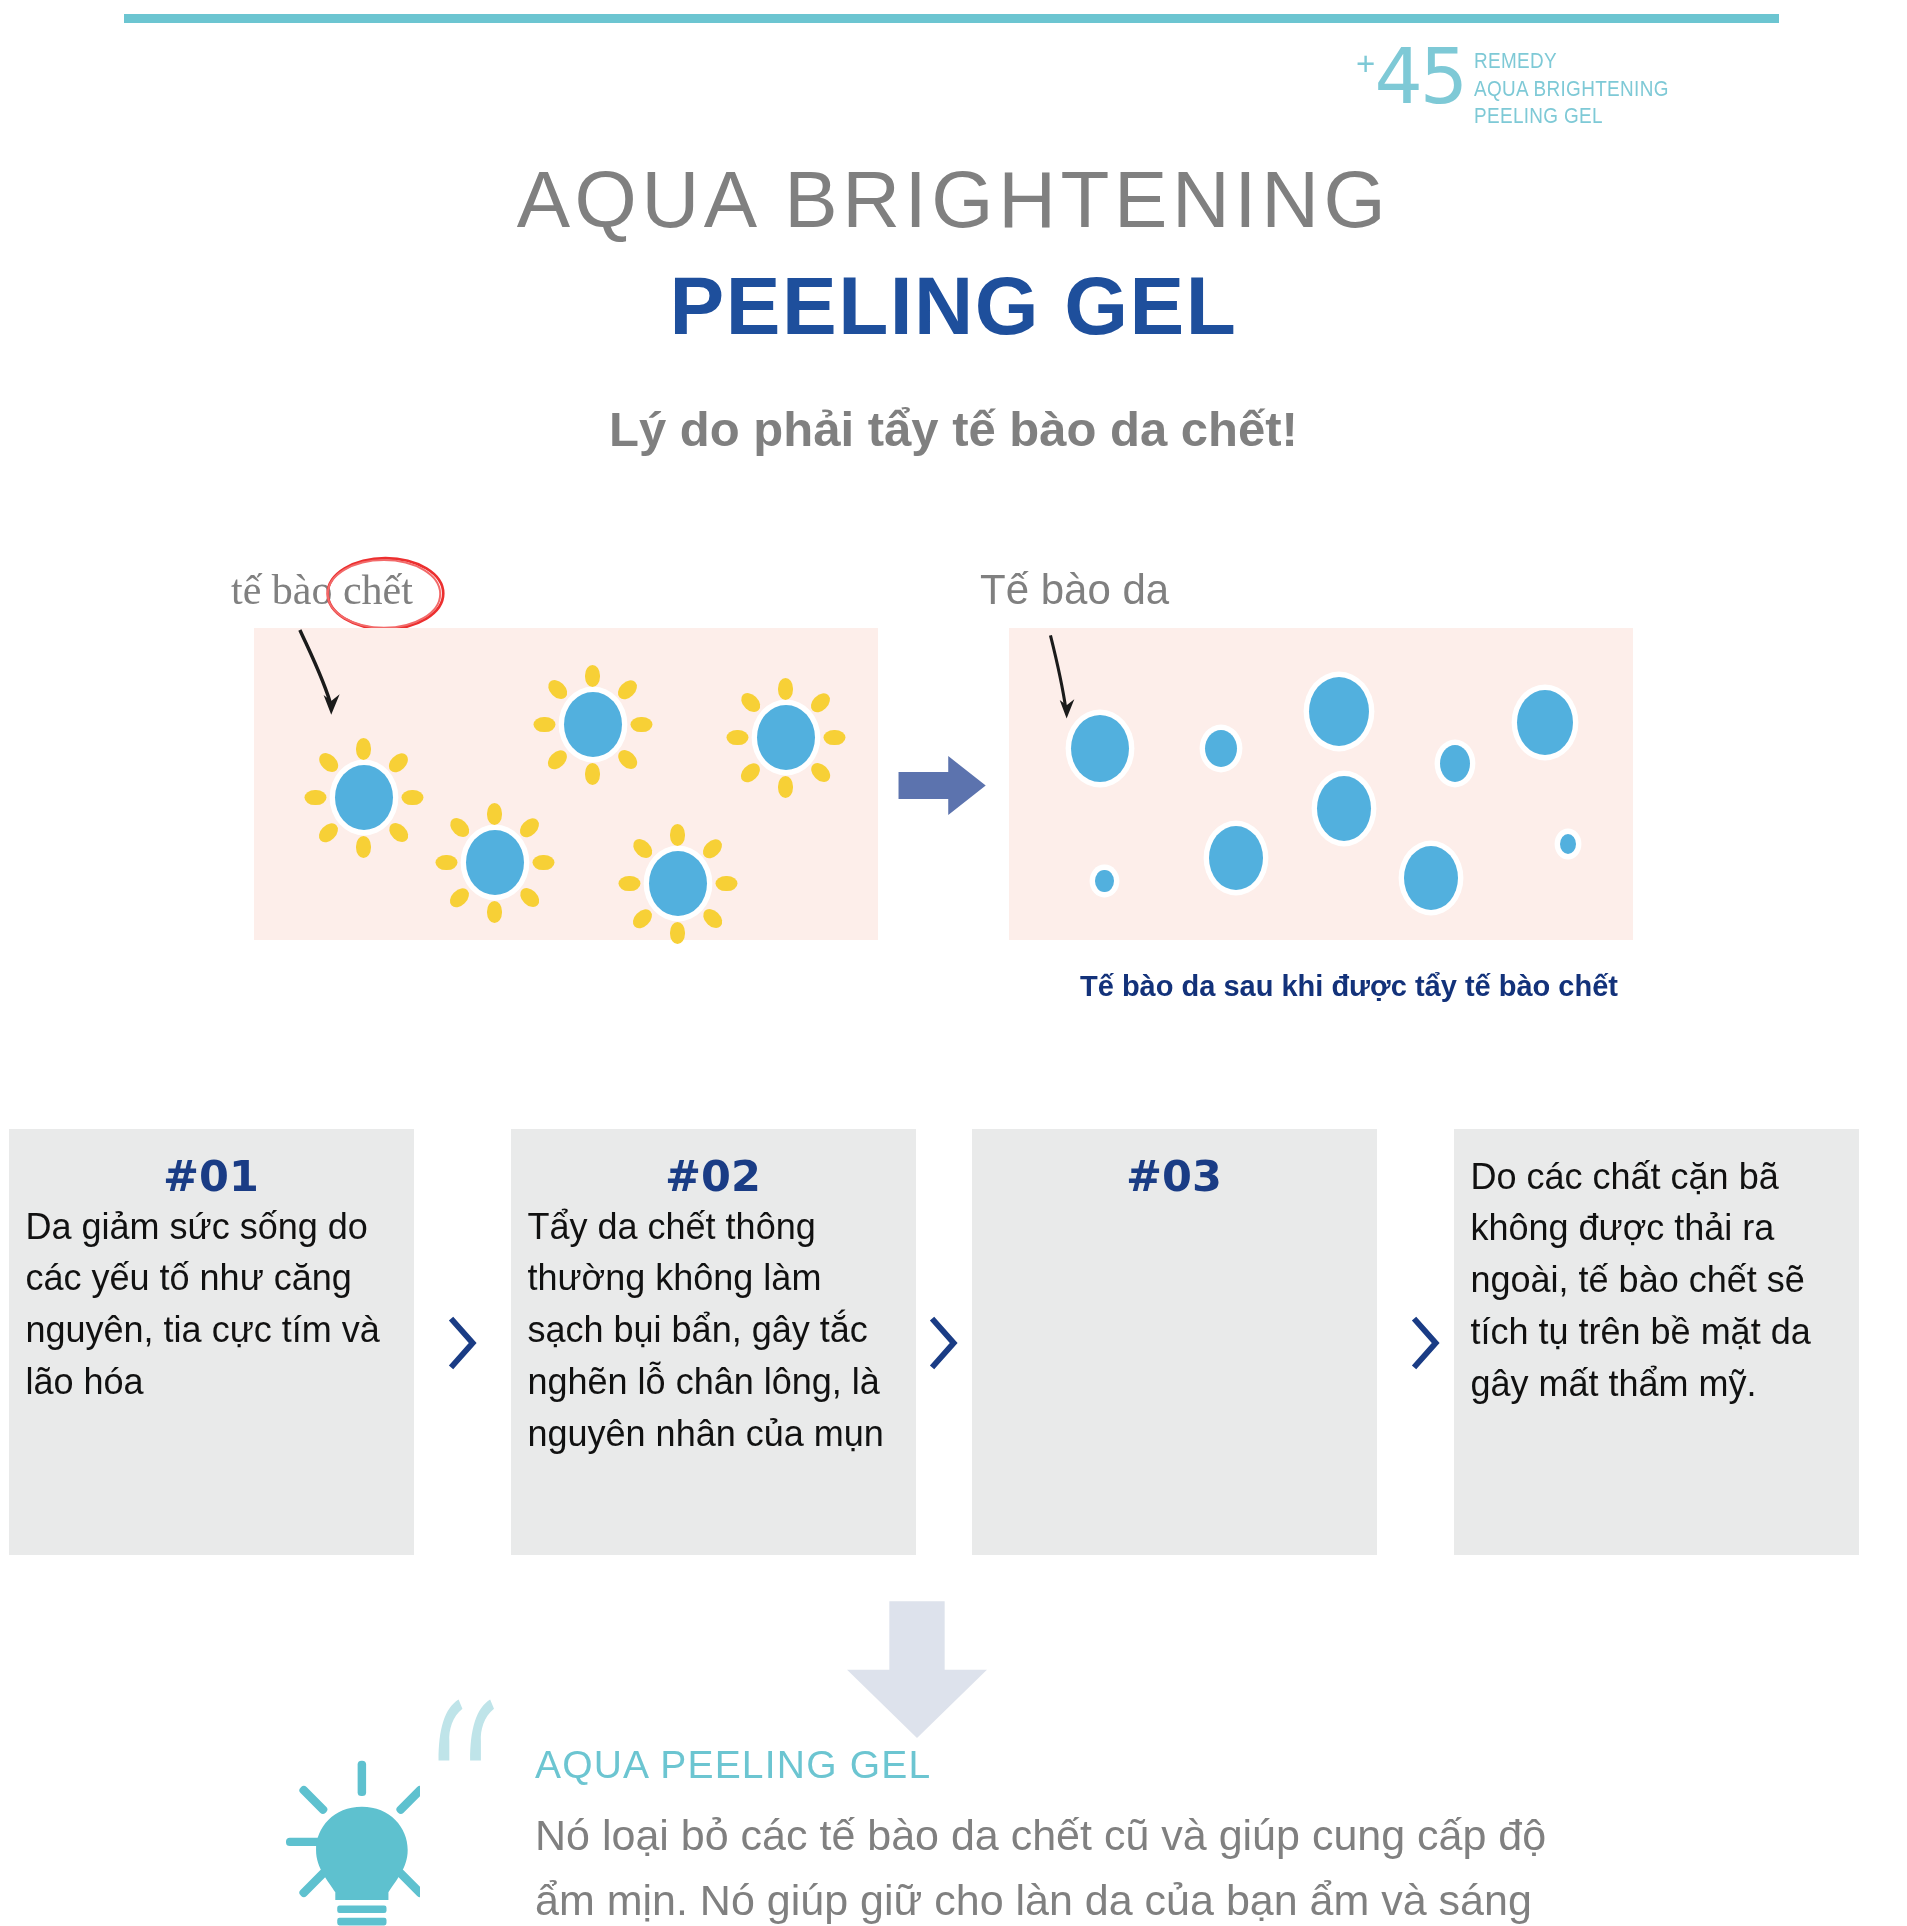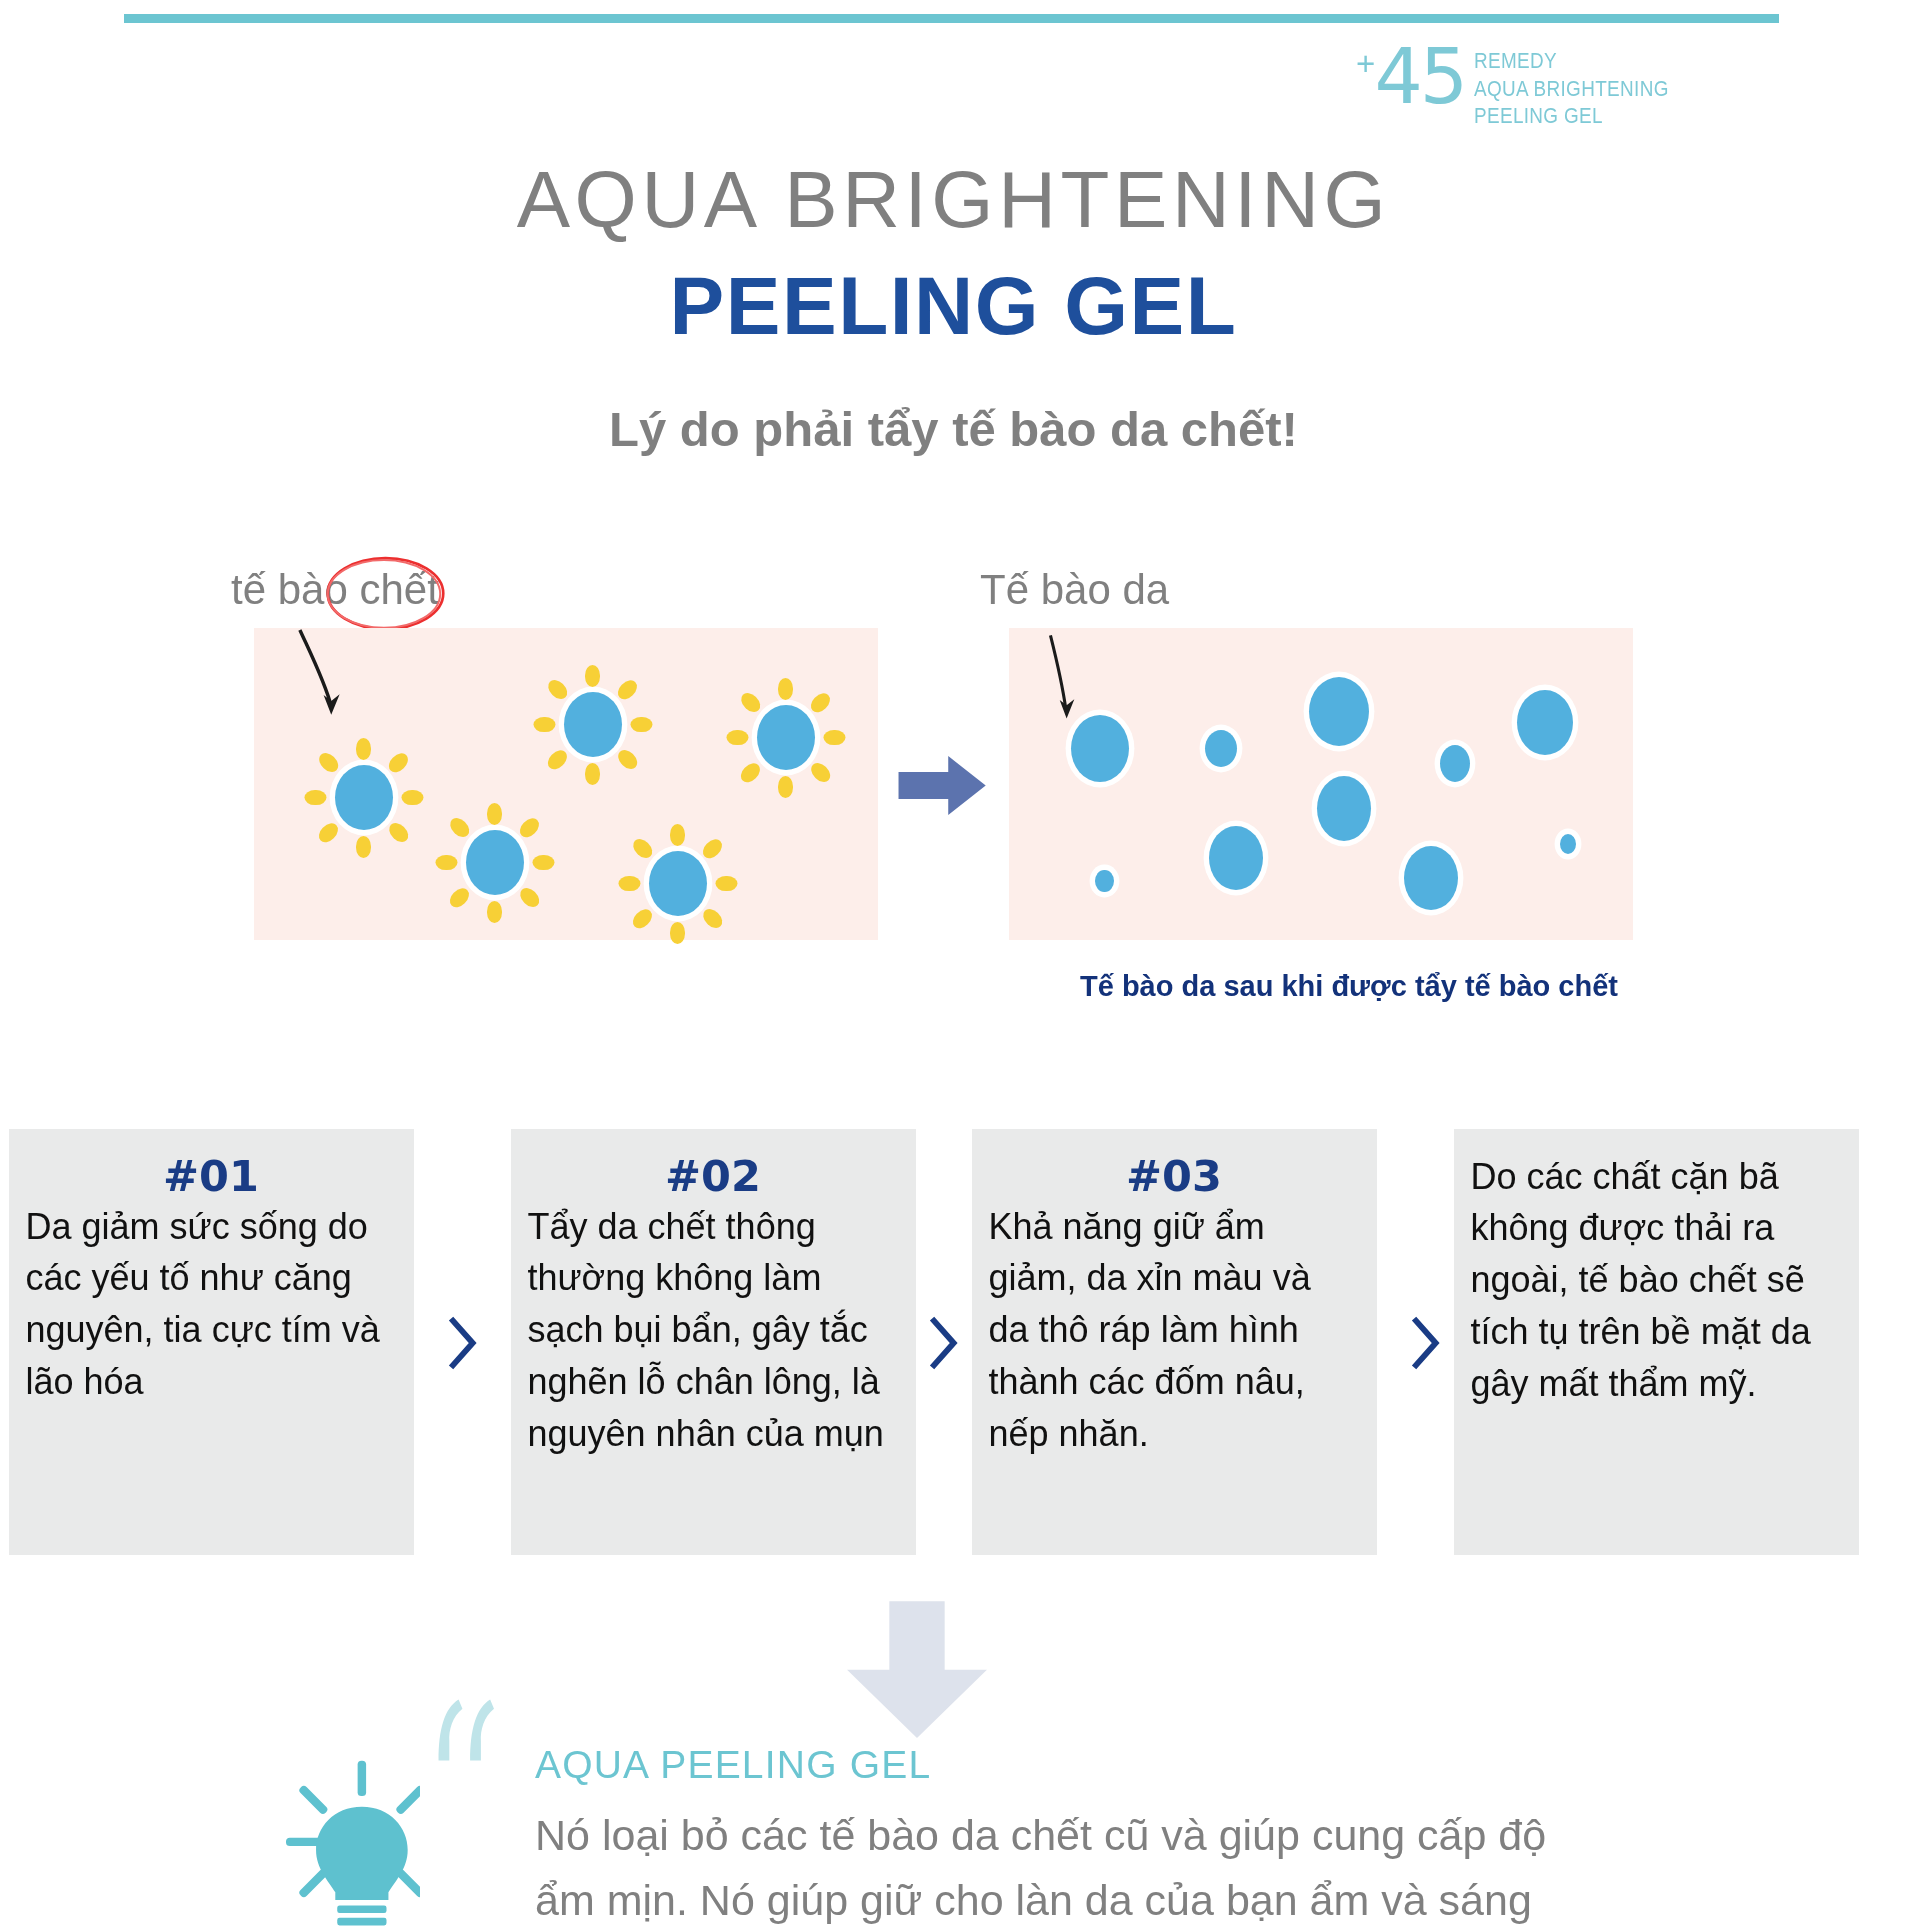--- a/index.html
+++ b/index.html
@@ -95,21 +95,21 @@
   }
 
   
   .panel-label {
     position: absolute;
     font-size: 42px;
     font-weight: 400;
     color: #808080;
     white-space: nowrap;
   }
-  .label-left  { left: 231px;  top: 566px; }
+  .label-left  { left: 231px;  top: 566px; font-family: Liberation Serif, serif; }
   .label-right { left: 980px; top: 566px; }
 
   .ellipse-mark {
     position: absolute;
     left: 316px; top: 555px;
     width: 139px; height: 77px;
     pointer-events: none;
   }
 
   .cell-panel {
@@ -377,21 +377,20 @@
     <div class="card card-1">
       <div class="card-num">#01</div>
       <div class="card-body">Da giảm sức sống do các yếu tố như căng nguyên, tia cực tím và lão hóa</div>
     </div>
     <div class="card card-2">
       <div class="card-num">#02</div>
       <div class="card-body">Tẩy da chết thông thường không làm sạch bụi bẩn, gây tắc nghẽn lỗ chân lông, là nguyên nhân của mụn</div>
     </div>
     <div class="card card-3">
       <div class="card-num">#03</div>
-      <div class="card-body">Khả năng giữ ẩm giảm, da xỉn màu và da thô ráp làm hình thành các đốm nâu, nếp nhăn.</div>
     </div>
     <div class="card card-4">
       <div class="card-body">Do các chất cặn bã không được thải ra ngoài, tế bào chết sẽ tích tụ trên bề mặt da gây mất thẩm mỹ.</div>
     </div>
 
     <svg class="chev chev-1" viewBox="0 0 90 150">
       <path d="M18 12 L 74 75 L 18 138" stroke="#1a3c85" stroke-width="15" fill="none"></path>
     </svg>
     <svg class="chev chev-2" viewBox="0 0 90 150">
       <path d="M18 12 L 74 75 L 18 138" stroke="#1a3c85" stroke-width="15" fill="none"></path>

